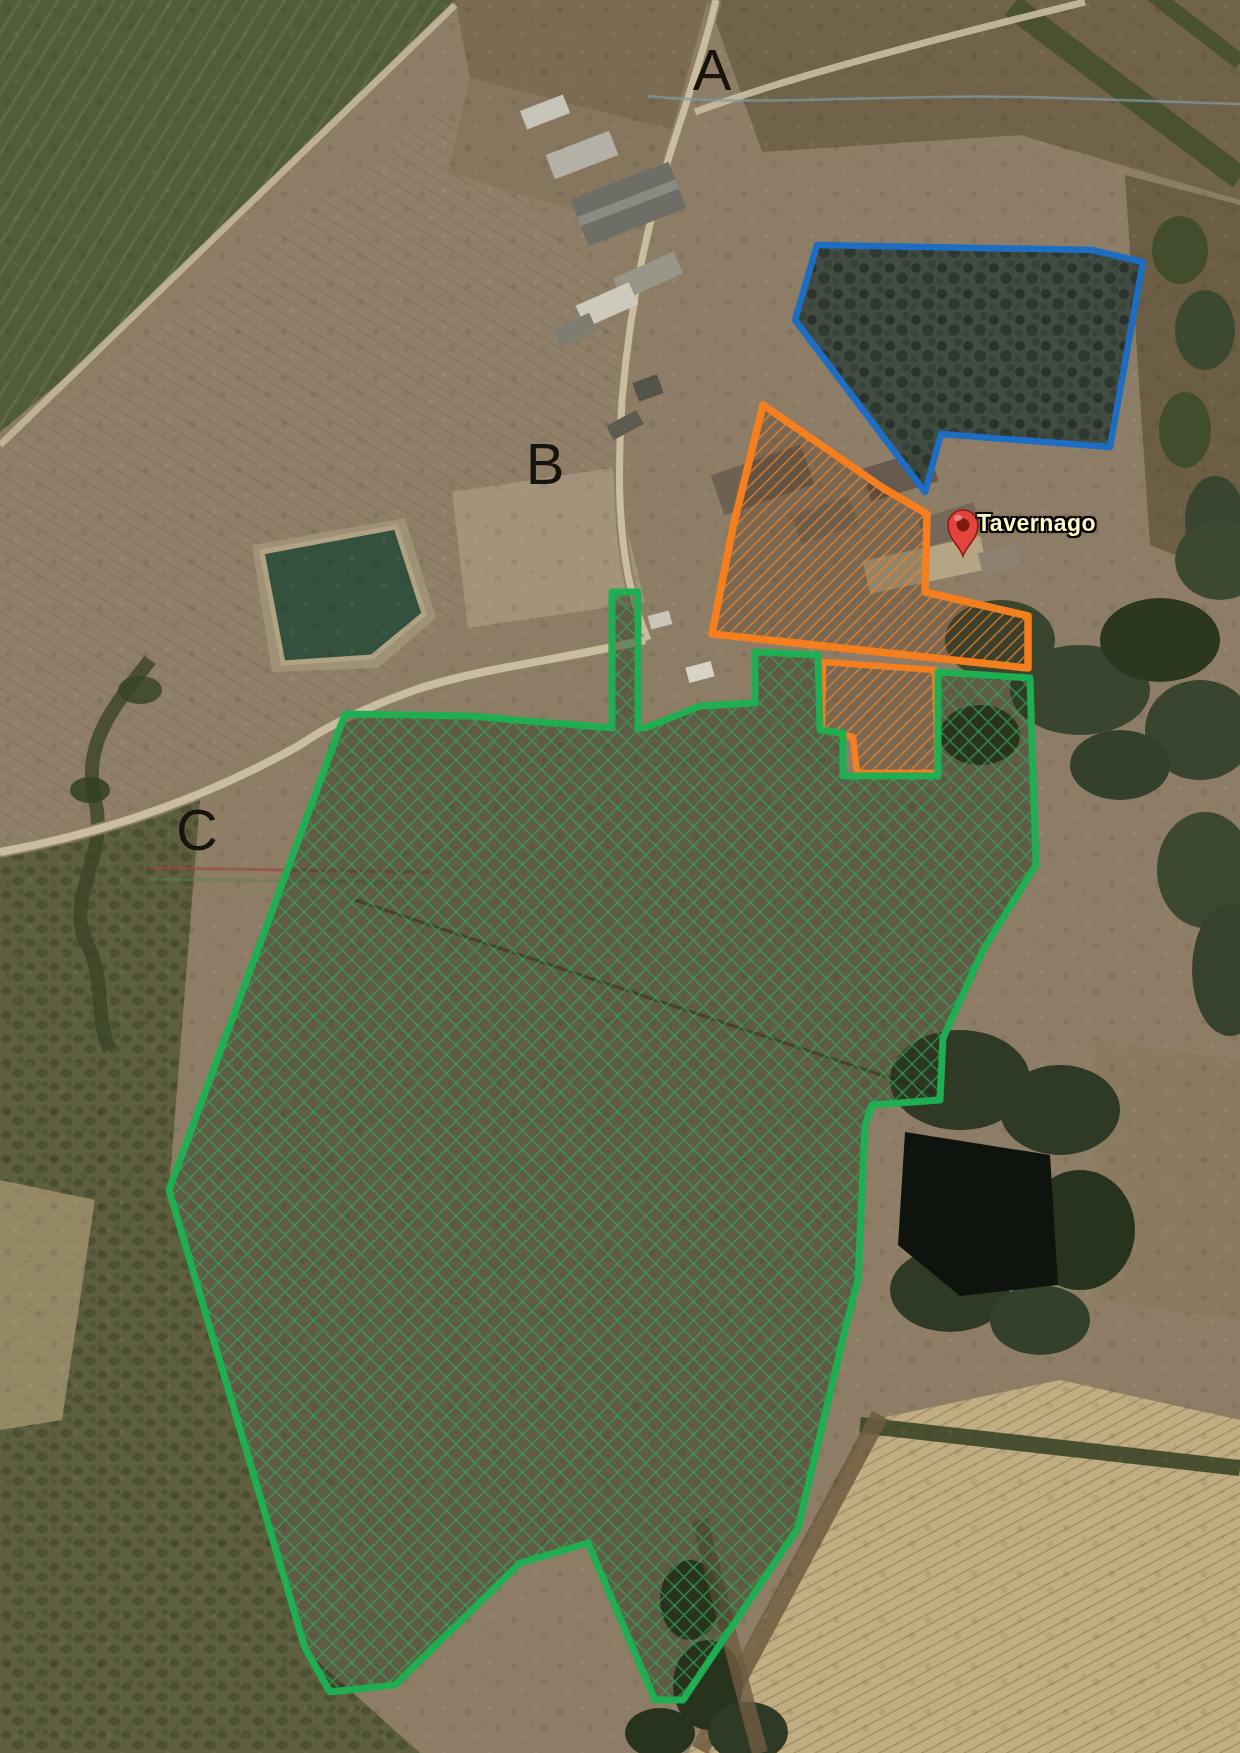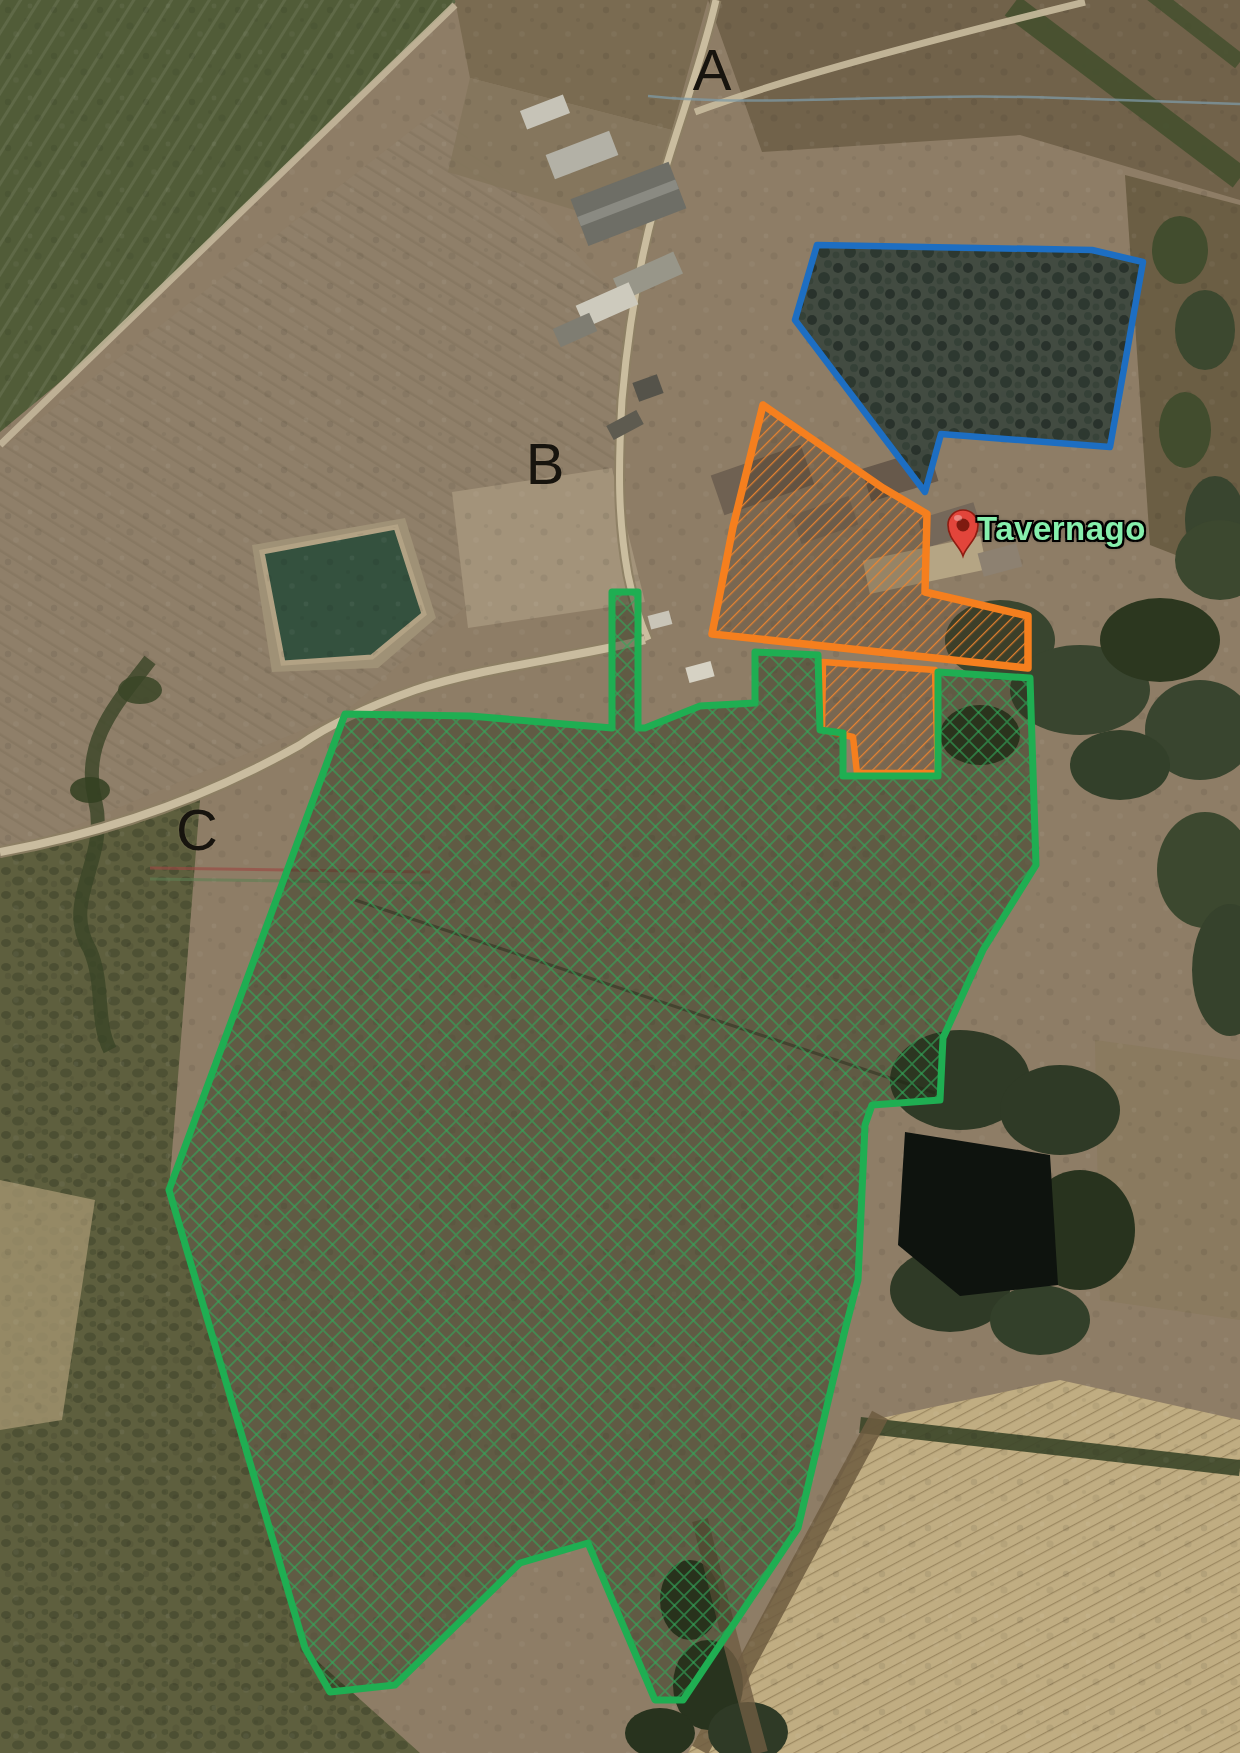--- a/index.html
+++ b/index.html
@@ -12,21 +12,21 @@
   .area-label{
     position:absolute;transform:translate(-50%,-50%);
     font-size:58px;line-height:1;color:#17140e;font-weight:400;
     text-shadow:0 0 2px rgba(190,170,140,.35);
     user-select:none;
   }
   #map-marker{position:absolute;width:0;height:0;}
   #pin-svg{position:absolute;left:-20px;top:-56px;width:40px;height:56px;overflow:visible;}
   .place-label{
     position:absolute;left:14px;top:-46px;white-space:nowrap;
-    font-size:33px;font-weight:bold;letter-spacing:.5px;color:#86efac;
+    font-size:23px;font-weight:bold;letter-spacing:.5px;color:#fef9c3;
     text-shadow:-2px -2px 0 #000,2px -2px 0 #000,-2px 2px 0 #000,2px 2px 0 #000,0 0 4px #000;
   }
 </style>
 </head>
 <body>
 
 <div class="stage">
 
   <svg id="bg" width="1240" height="1753" viewBox="0 0 1240 1753">
     <defs>

